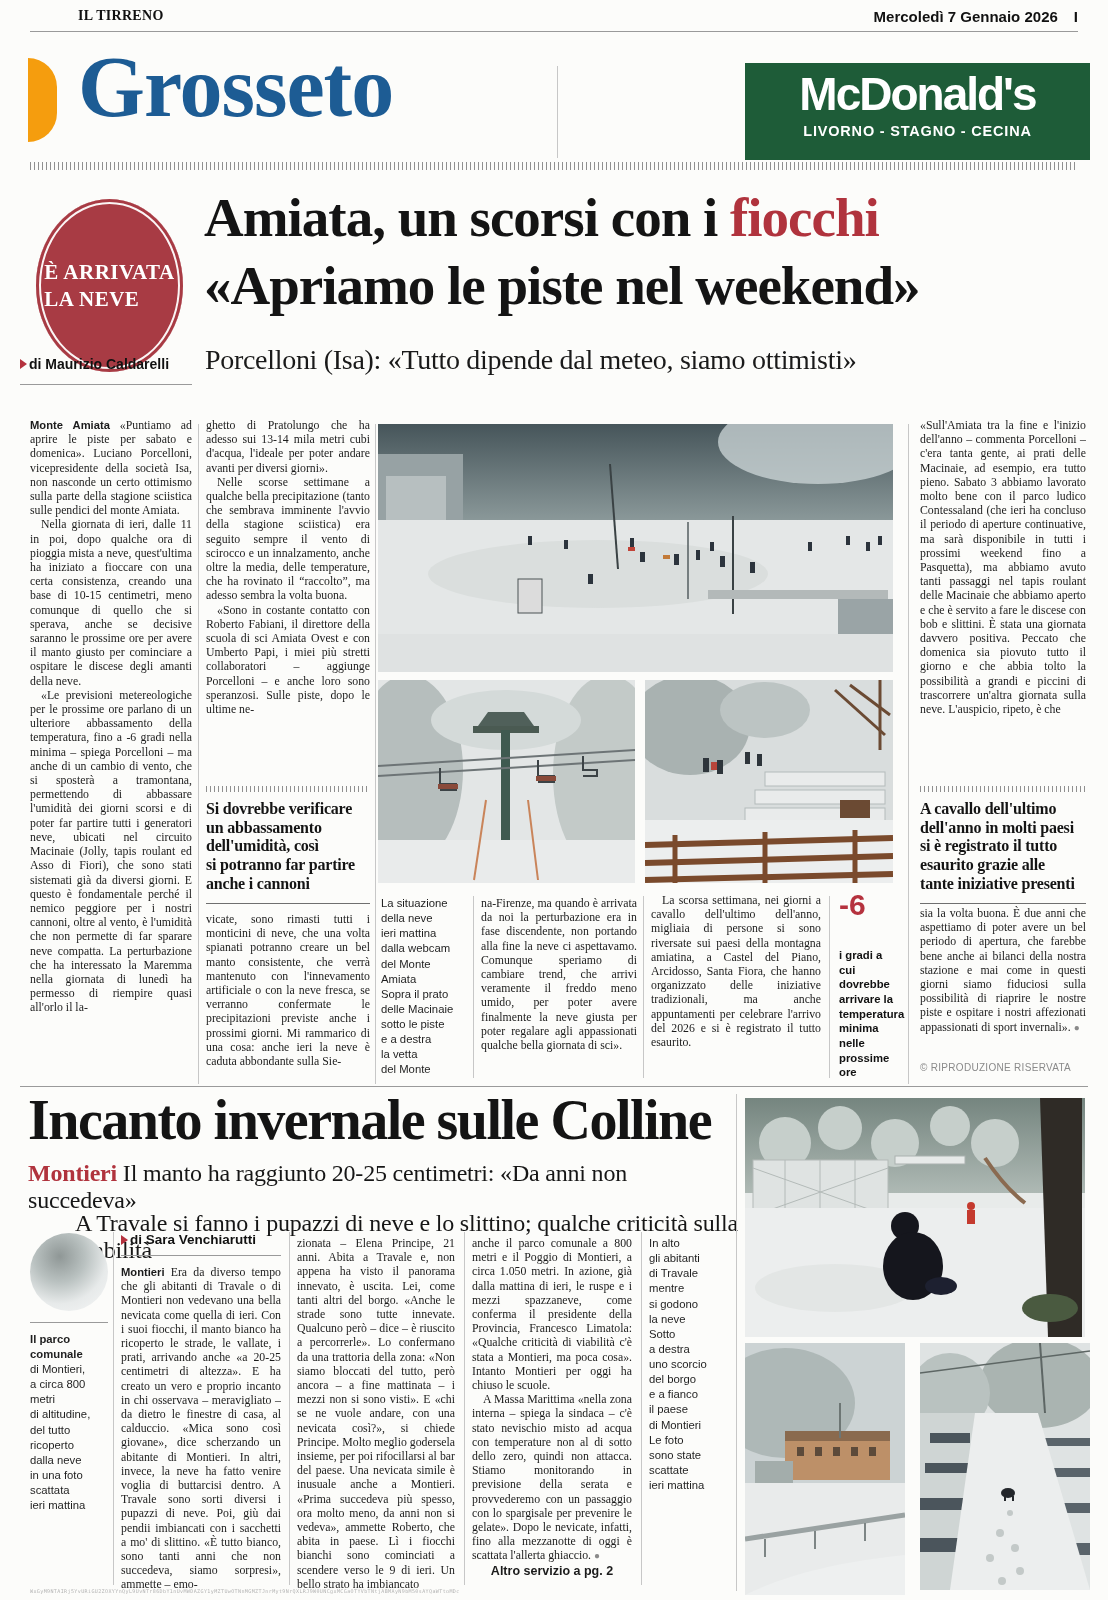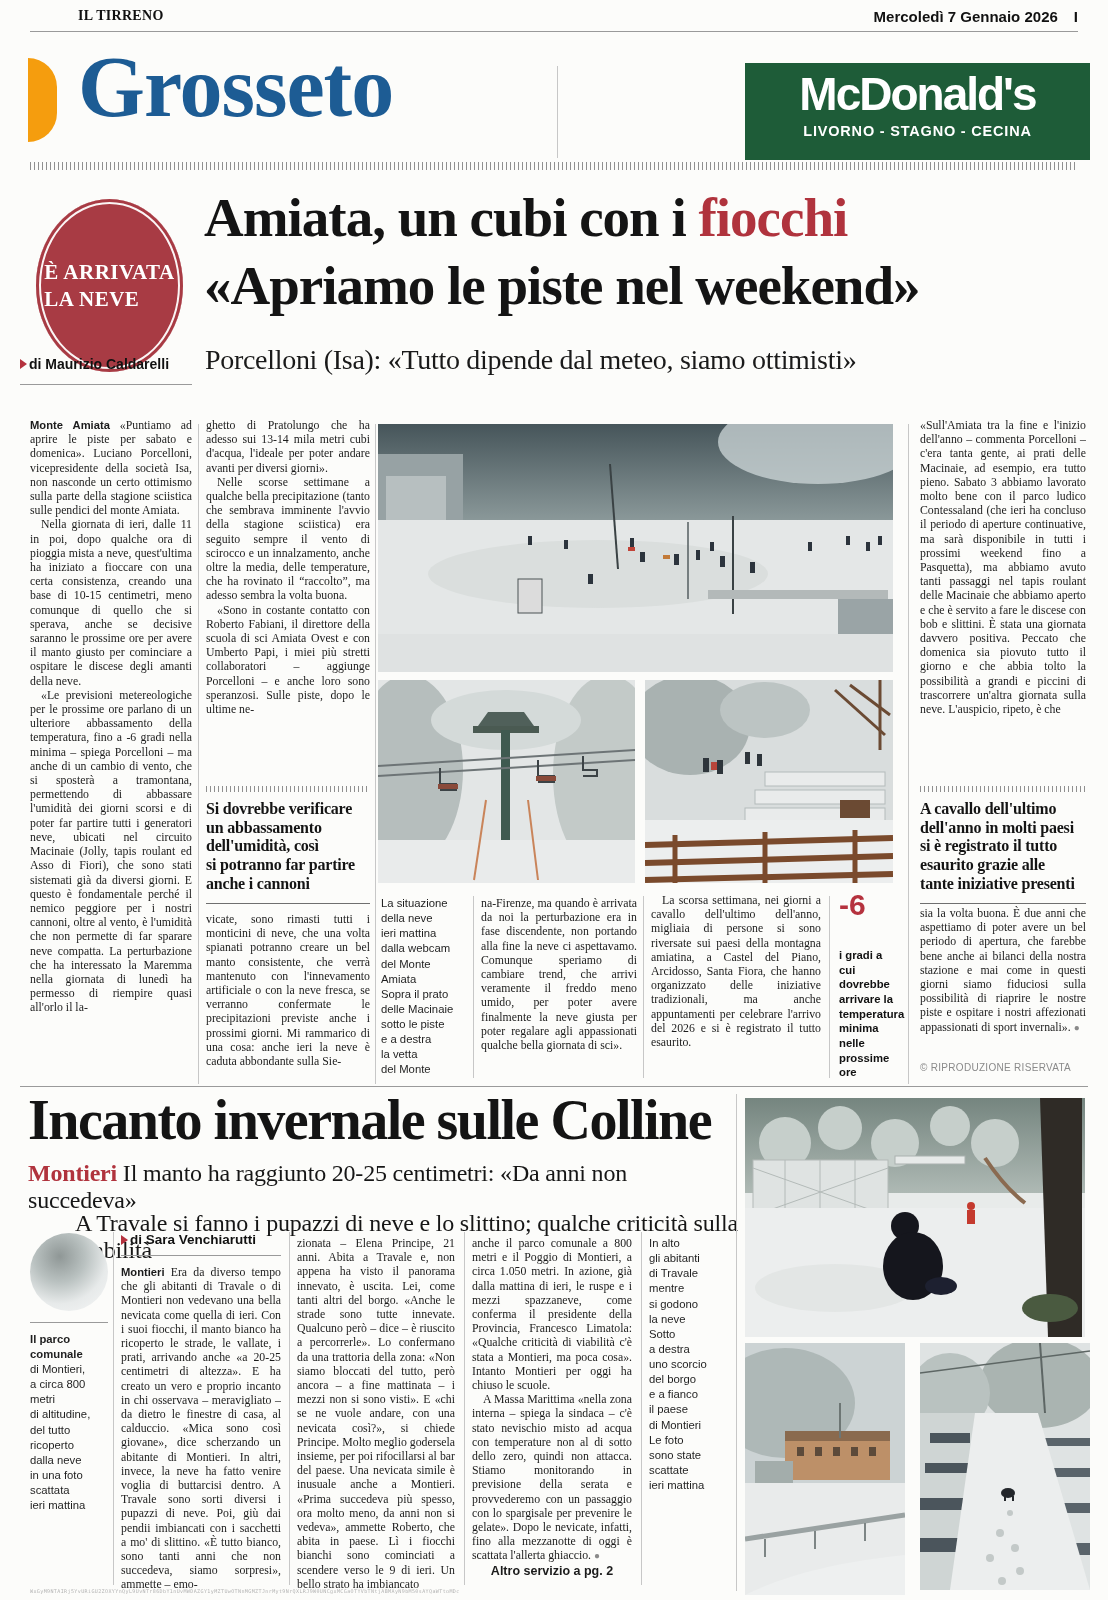--- a/index.html
+++ b/index.html
@@ -82,21 +82,21 @@
     <div class="badge-text">È ARRIVATA
 LA NEVE</div>
   </div>
   <div class="abs byline-row" style="left:20px;top:356px;">
     <span class="marker"></span>
     <span>di Maurizio Caldarelli</span>
   </div>
   <div class="abs rule" style="left:20px;top:384px;width:172px;height:1px;"></div>
 
   <div class="abs hl hl1" style="left:204px;top:190px;width:886px;">
-    <span>Amiata, un cubi con i </span><span class="red">fiocchi</span>
+    <span>Amiata, un scorsi con i </span><span class="red">fiocchi</span>
   </div>
   <div class="abs hl hl1" style="left:204px;top:258px;width:886px;">«Apriamo le piste nel weekend»</div>
   <div class="abs deck" style="left:205px;top:344px;width:886px;">Porcelloni (Isa): «Tutto dipende dal meteo, siamo ottimisti»</div>
 
   <div class="abs coltext" style="left:30px;top:418px;width:162px;">
     <p class="para"><span class="lead">Monte Amiata</span> <span>«Puntiamo ad aprire le piste per sabato e domenica». Luciano Porcelloni, vicepresidente della società Isa, non nasconde un certo ottimismo sulla parte della stagione sciistica sulle pendici del monte Amiata.</span></p>
     <p class="para ind">Nella giornata di ieri, dalle 11 in poi, dopo qualche ora di pioggia mista a neve, quest'ultima ha iniziato a fioccare con una certa consistenza, creando una base di 10-15 centimetri, meno comunque di quello che si sperava, anche se decisive saranno le prossime ore per avere il manto giusto per cominciare a ospitare le discese degli amanti della neve.</p>
     <p class="para ind">«Le previsioni metereologiche per le prossime ore parlano di un ulteriore abbassamento della temperatura, fino a -6 gradi nella minima – spiega Porcelloni – ma anche di un cambio di vento, che si sposterà a tramontana, permettendo di abbassare l'umidità dei giorni scorsi e di poter far partire tutti i generatori neve, ubicati nel circuito Macinaie (Jolly, tapis roulant ed Asso di Fiori), che sono stati sistemati già da diversi giorni. E questo è fondamentale perché il nemico peggiore per i nostri cannoni, oltre al vento, è l'umidità che non permette di far sparare neve compatta. La perturbazione che ha interessato la Maremma nella giornata di lunedì ha permesso di riempire quasi all'orlo il la-</p>
   </div>
   <div class="abs vrule" style="left:198px;top:424px;height:660px;"></div>

